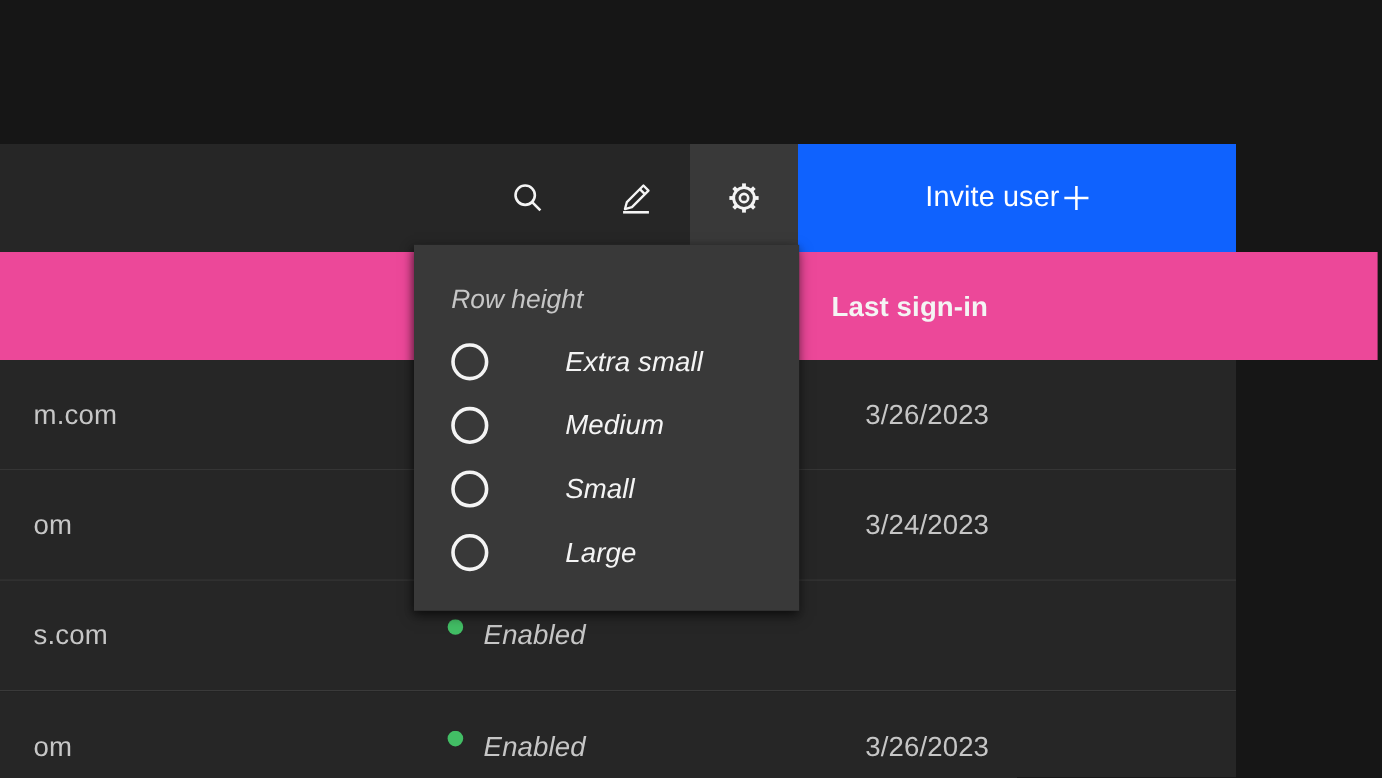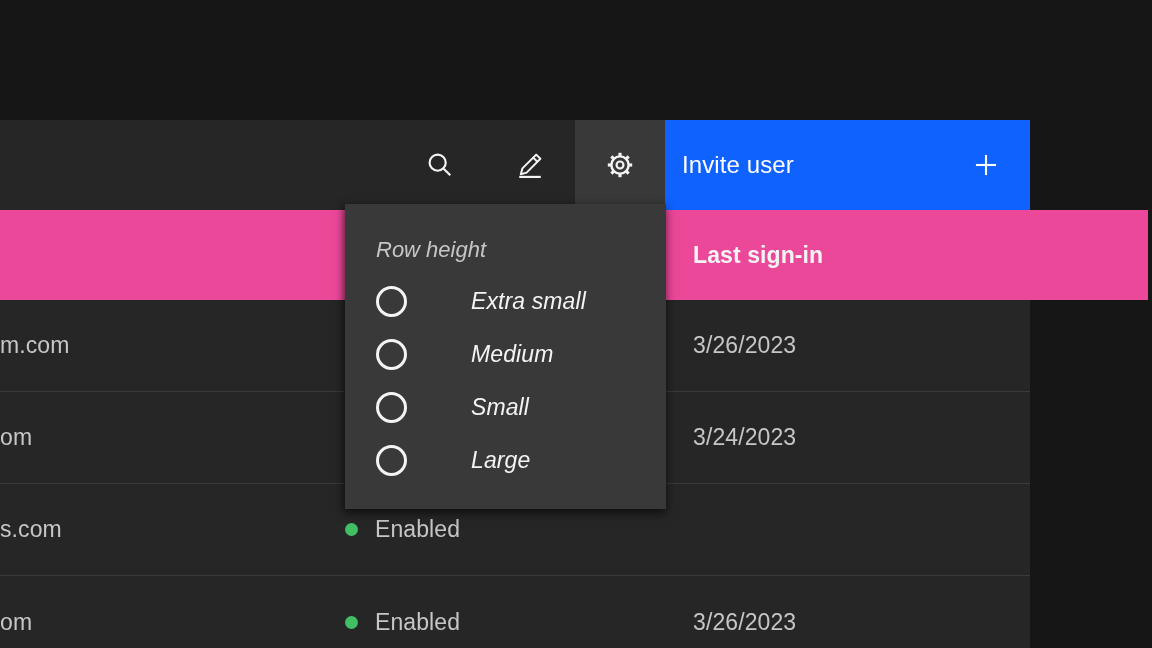--- a/index.html
+++ b/index.html
@@ -31,21 +31,21 @@
     background: transparent;
     border: none; padding: 0; margin: 0;
     cursor: pointer;
   }
   .icon-btn.active { background: #393939; }
   .icon-btn svg { display: block; }
   .invite-btn {
     width: 365px; height: 90px;
     background: #0f62fe;
     border: none; margin: 0;
-    display: flex; align-items: center; justify-content: space-between;
+    display: flex; align-items: center; justify-content: center;
     padding: 0 30px 0 17px;
     cursor: pointer;
   }
   .invite-label {
     color: #ffffff;
     font-size: 24px;
     line-height: 1;
     letter-spacing: 0.1px;
   }
   
@@ -78,22 +78,23 @@
     grid-template-columns: 345px 348px 1fr;
     align-items: center;
   }
   .row:last-child { border-bottom: none; }
   .cell {
     color: #c6c6c6;
     font-size: 23px;
     letter-spacing: 0.1px;
     white-space: nowrap;
     overflow: hidden;
-  }
-  .col-status { display: flex; align-items: center; }
+    padding-left: 28px;
+  }
+  .col-status { display: flex; align-items: flex-start; font-style: italic; }
   .status-dot {
     width: 13px; height: 13px;
     border-radius: 50%;
     background: #42be65;
     margin-right: 17px;
     flex: none;
   }
   
   .dropdown {
     position: absolute;

